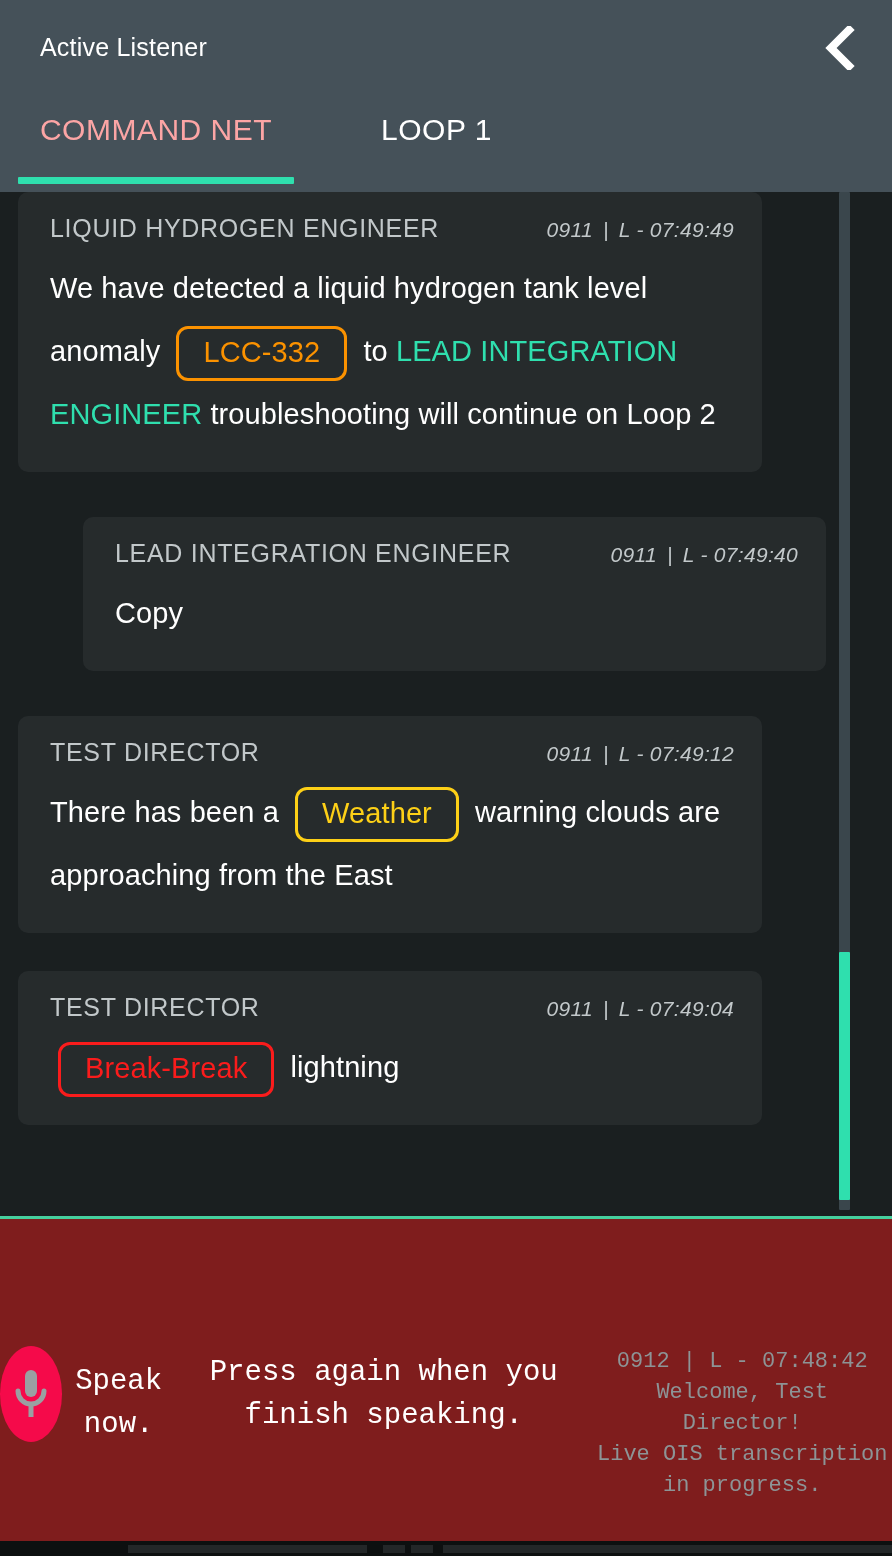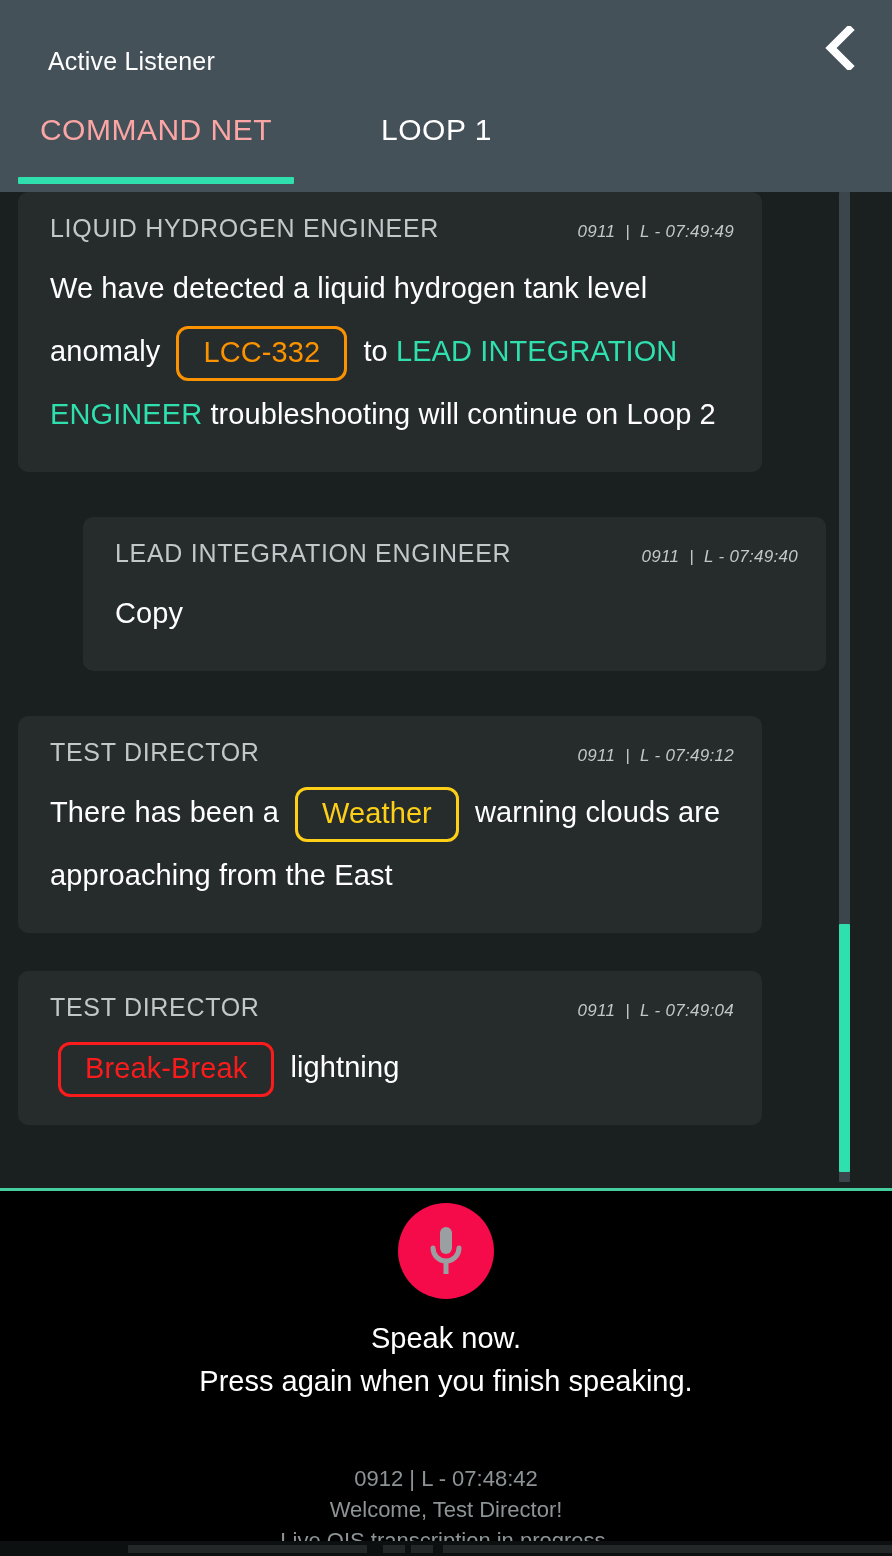--- a/index.html
+++ b/index.html
@@ -23,26 +23,25 @@
 
   
   .header {
     background: #455159;
     height: 192px;
     flex: 0 0 192px;
     position: relative;
   }
   .header-title {
     position: absolute;
-    left: 48px;
+    left: 40px;
     top: 33px;
     font-size: 25px;
     color: #ffffff;
     letter-spacing: 0.2px;
-    margin-top: 14px;
   }
   .back-btn {
     position: absolute;
     right: 22px;
     top: 18px;
     width: 60px;
     height: 60px;
     display: flex;
     align-items: center;
     justify-content: center;
@@ -124,21 +123,21 @@
     margin-bottom: 14px;
   }
   .msg-speaker {
     font-size: 25px;
     letter-spacing: 0.7px;
     color: #c2c8ca;
     font-weight: 400;
     white-space: nowrap;
   }
   .msg-meta {
-    font-size: 17px;
+    font-size: 21px;
     font-style: italic;
     color: #c2c8ca;
     margin-left: auto;
     white-space: nowrap;
     letter-spacing: 0.3px;
   }
   .msg-meta .sep { padding: 0 10px; }
 
   .msg-body {
     font-size: 29px;
@@ -189,25 +188,26 @@
 
   
   .mic-divider {
     flex: 0 0 3px;
     height: 3px;
     background: #46cf9e;
     width: 100%;
   }
   .mic-panel {
     flex: 0 0 337px;
-    background: #000000;
-    display: flex;
-    flex-direction: column;
+    background: #7f1d1d;
+    display: flex;
+    flex-direction: row;
     align-items: center;
     padding-top: 12px;
+    font-family: Liberation Mono, monospace;
   }
   .mic-button {
     width: 96px;
     height: 96px;
     border-radius: 50%;
     background: #f50a4a;
     display: flex;
     align-items: center;
     justify-content: center;
     cursor: pointer;

